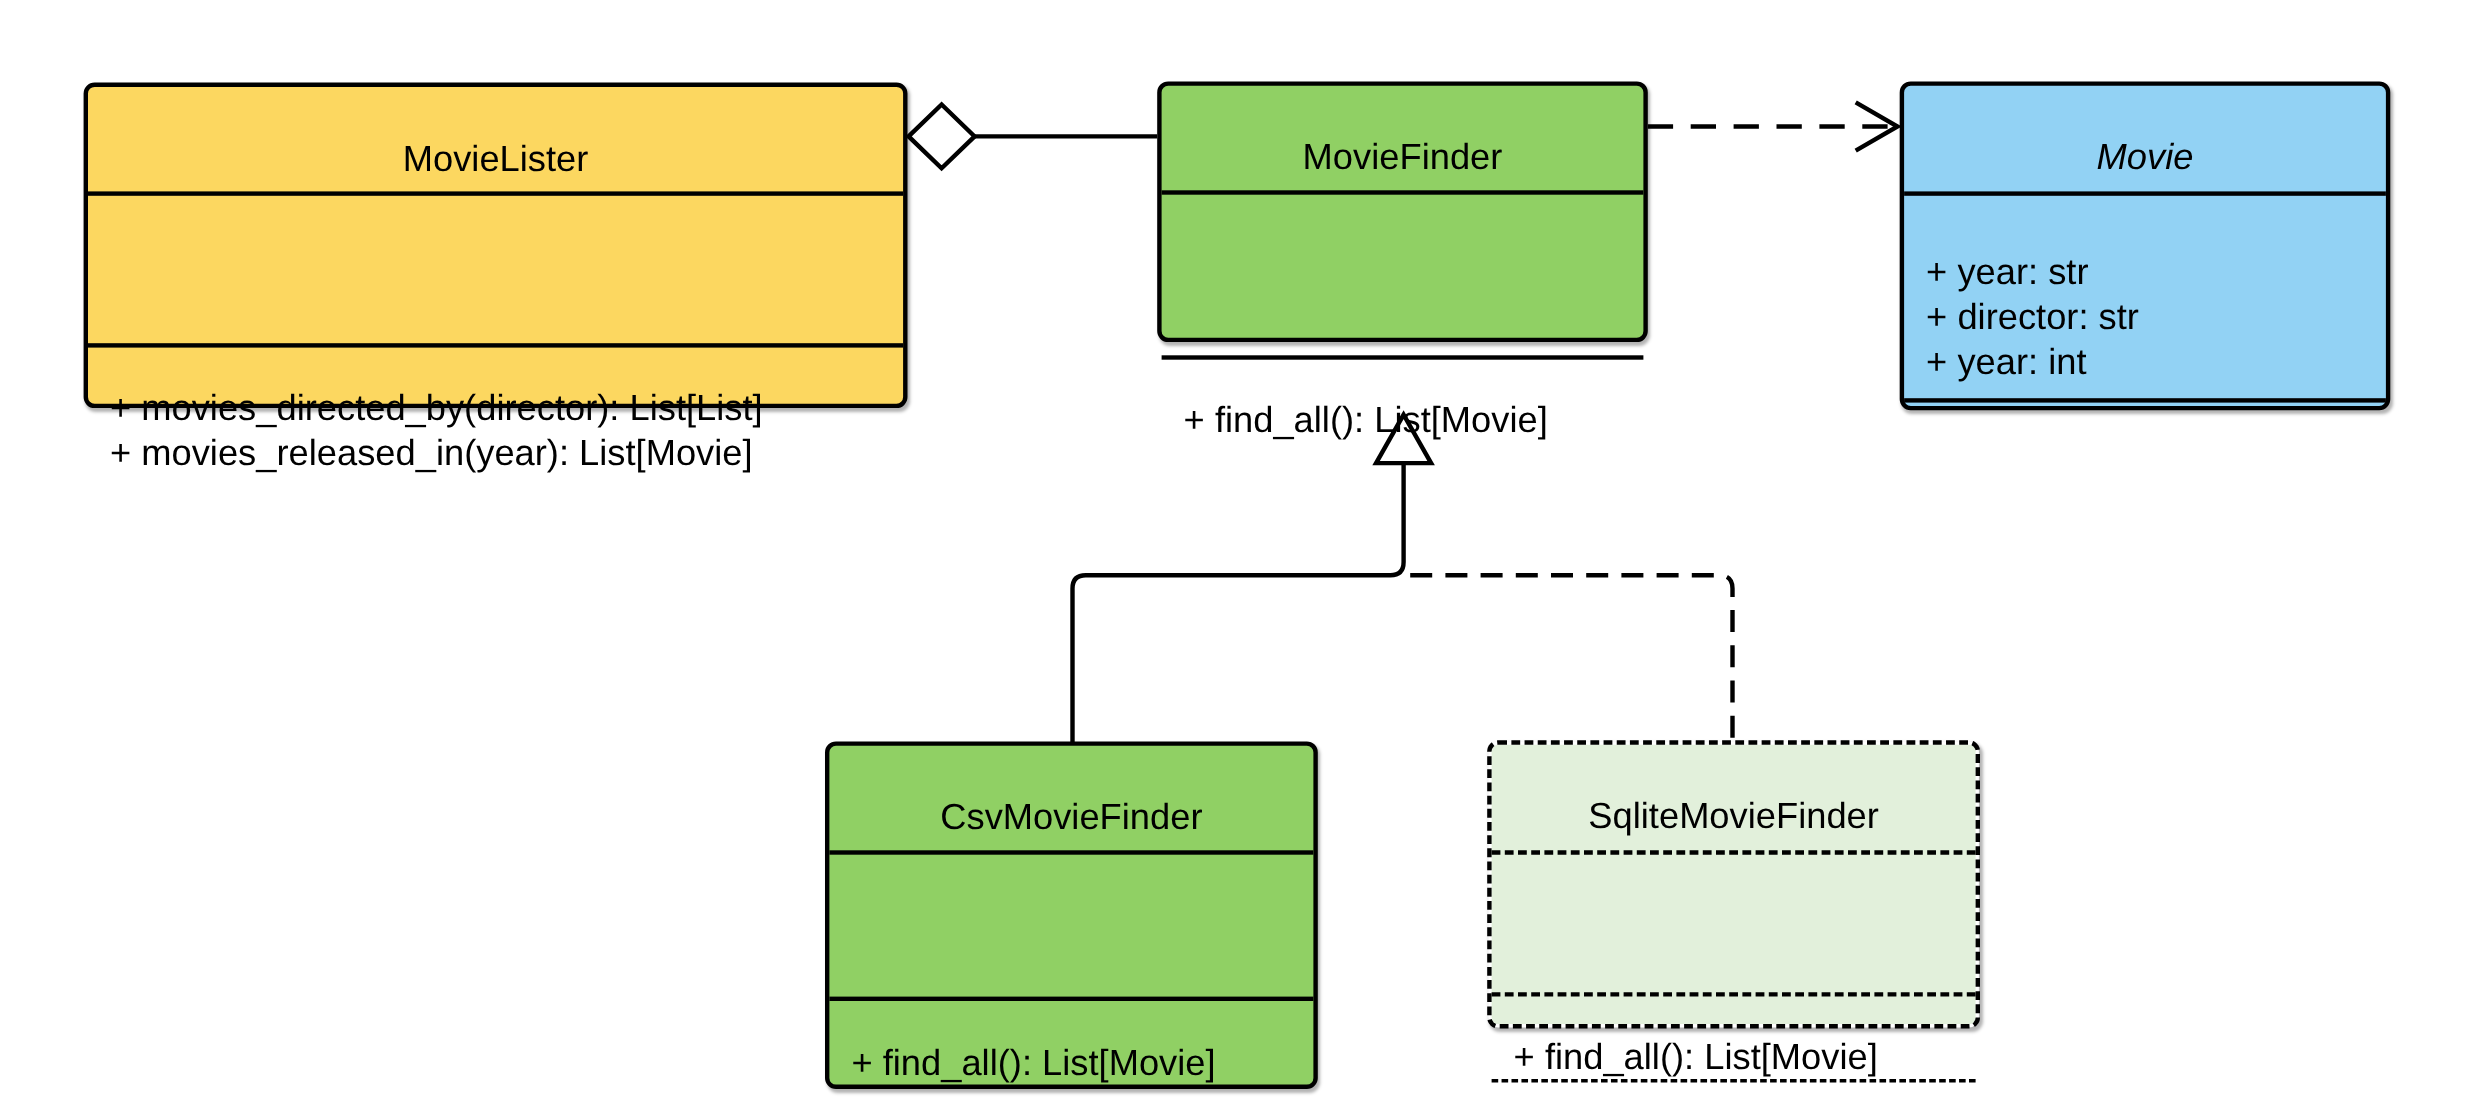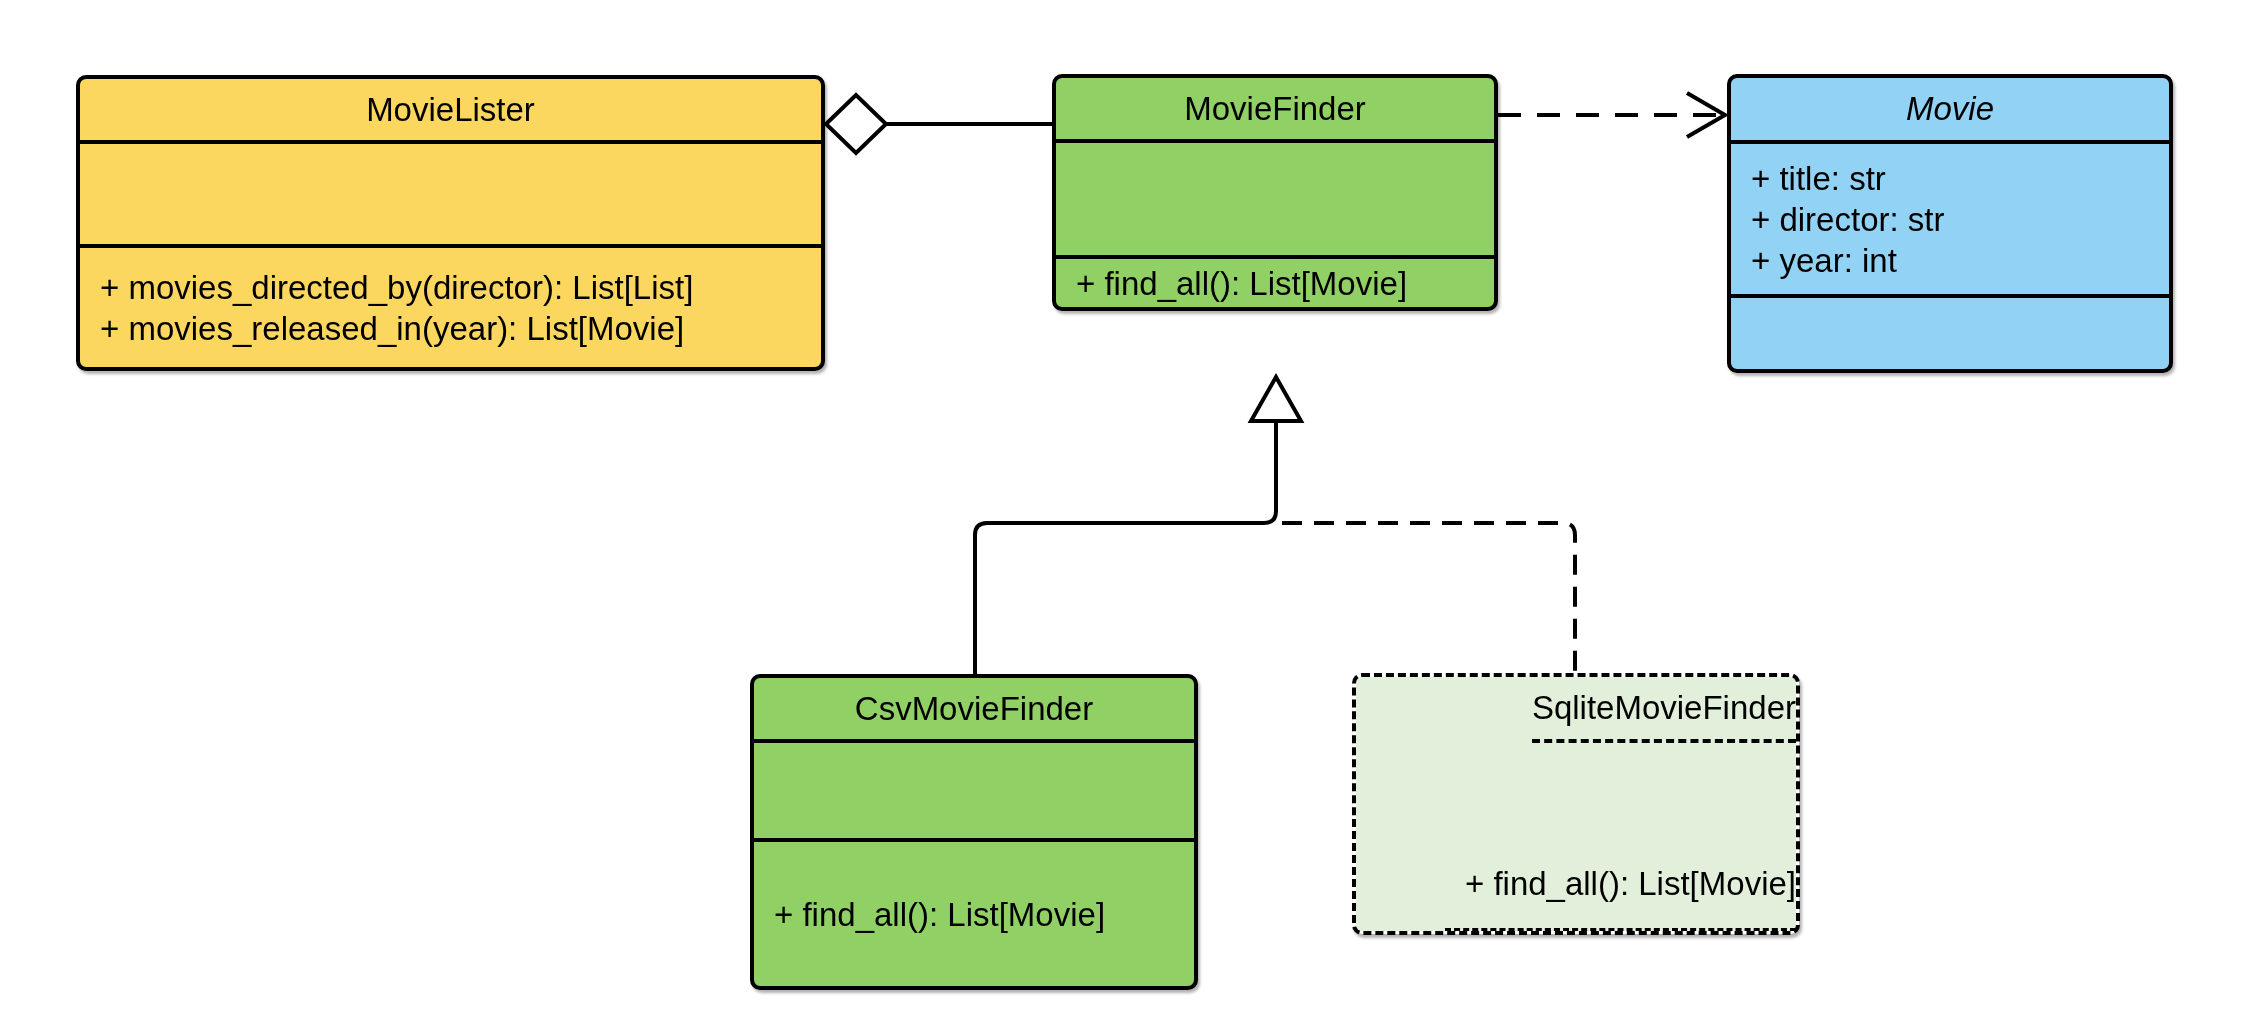--- a/index.html
+++ b/index.html
@@ -29,26 +29,27 @@
     border: 4px solid #000000;
     border-radius: 10px;
     display: flex;
     flex-direction: column;
     box-shadow: 2px 3px 3px rgba(0,0,0,0.30);
   }
   .uml-box.fill-yellow { background: #fcd760; }
   .uml-box.fill-green  { background: #90d064; }
   .uml-box.fill-blue   { background: #92d2f4; }
   .uml-box.fill-pale   { background: #e2f0db; background-clip: padding-box; }
-  .uml-box.dashed      { border-style: dashed; align-items: flex-end; }
+  .uml-box.dashed      { border-style: dashed; }
   .uml-box.dashed .compartment { border-bottom-style: dashed; }
   .compartment {
     box-sizing: border-box;
     border-bottom: 4px solid #000000;
     flex: 0 0 auto;
+    margin-top: 34px;
   }
   .compartment.title {
     display: flex;
     align-items: center;
     justify-content: center;
     font-size: 33px;
   }
   .compartment.members {
     display: flex;
     flex-direction: column;
@@ -135,21 +136,21 @@
     <div class="compartment title">MovieFinder</div>
     <div class="compartment attrs"></div>
     <div class="compartment members last">
       <div class="member-line">+ find_all(): List[Movie]</div>
     </div>
   </div>
 
   <div class="uml-box fill-blue" id="box-movie">
     <div class="compartment title">Movie</div>
     <div class="compartment members attrs">
-      <div class="member-line">+ title: str</div>
+      <div class="member-line">+ year: str</div>
       <div class="member-line">+ director: str</div>
       <div class="member-line">+ year: int</div>
     </div>
     <div class="compartment last"></div>
   </div>
 
   <div class="uml-box fill-green" id="box-csv">
     <div class="compartment title">CsvMovieFinder</div>
     <div class="compartment attrs"></div>
     <div class="compartment members last">

